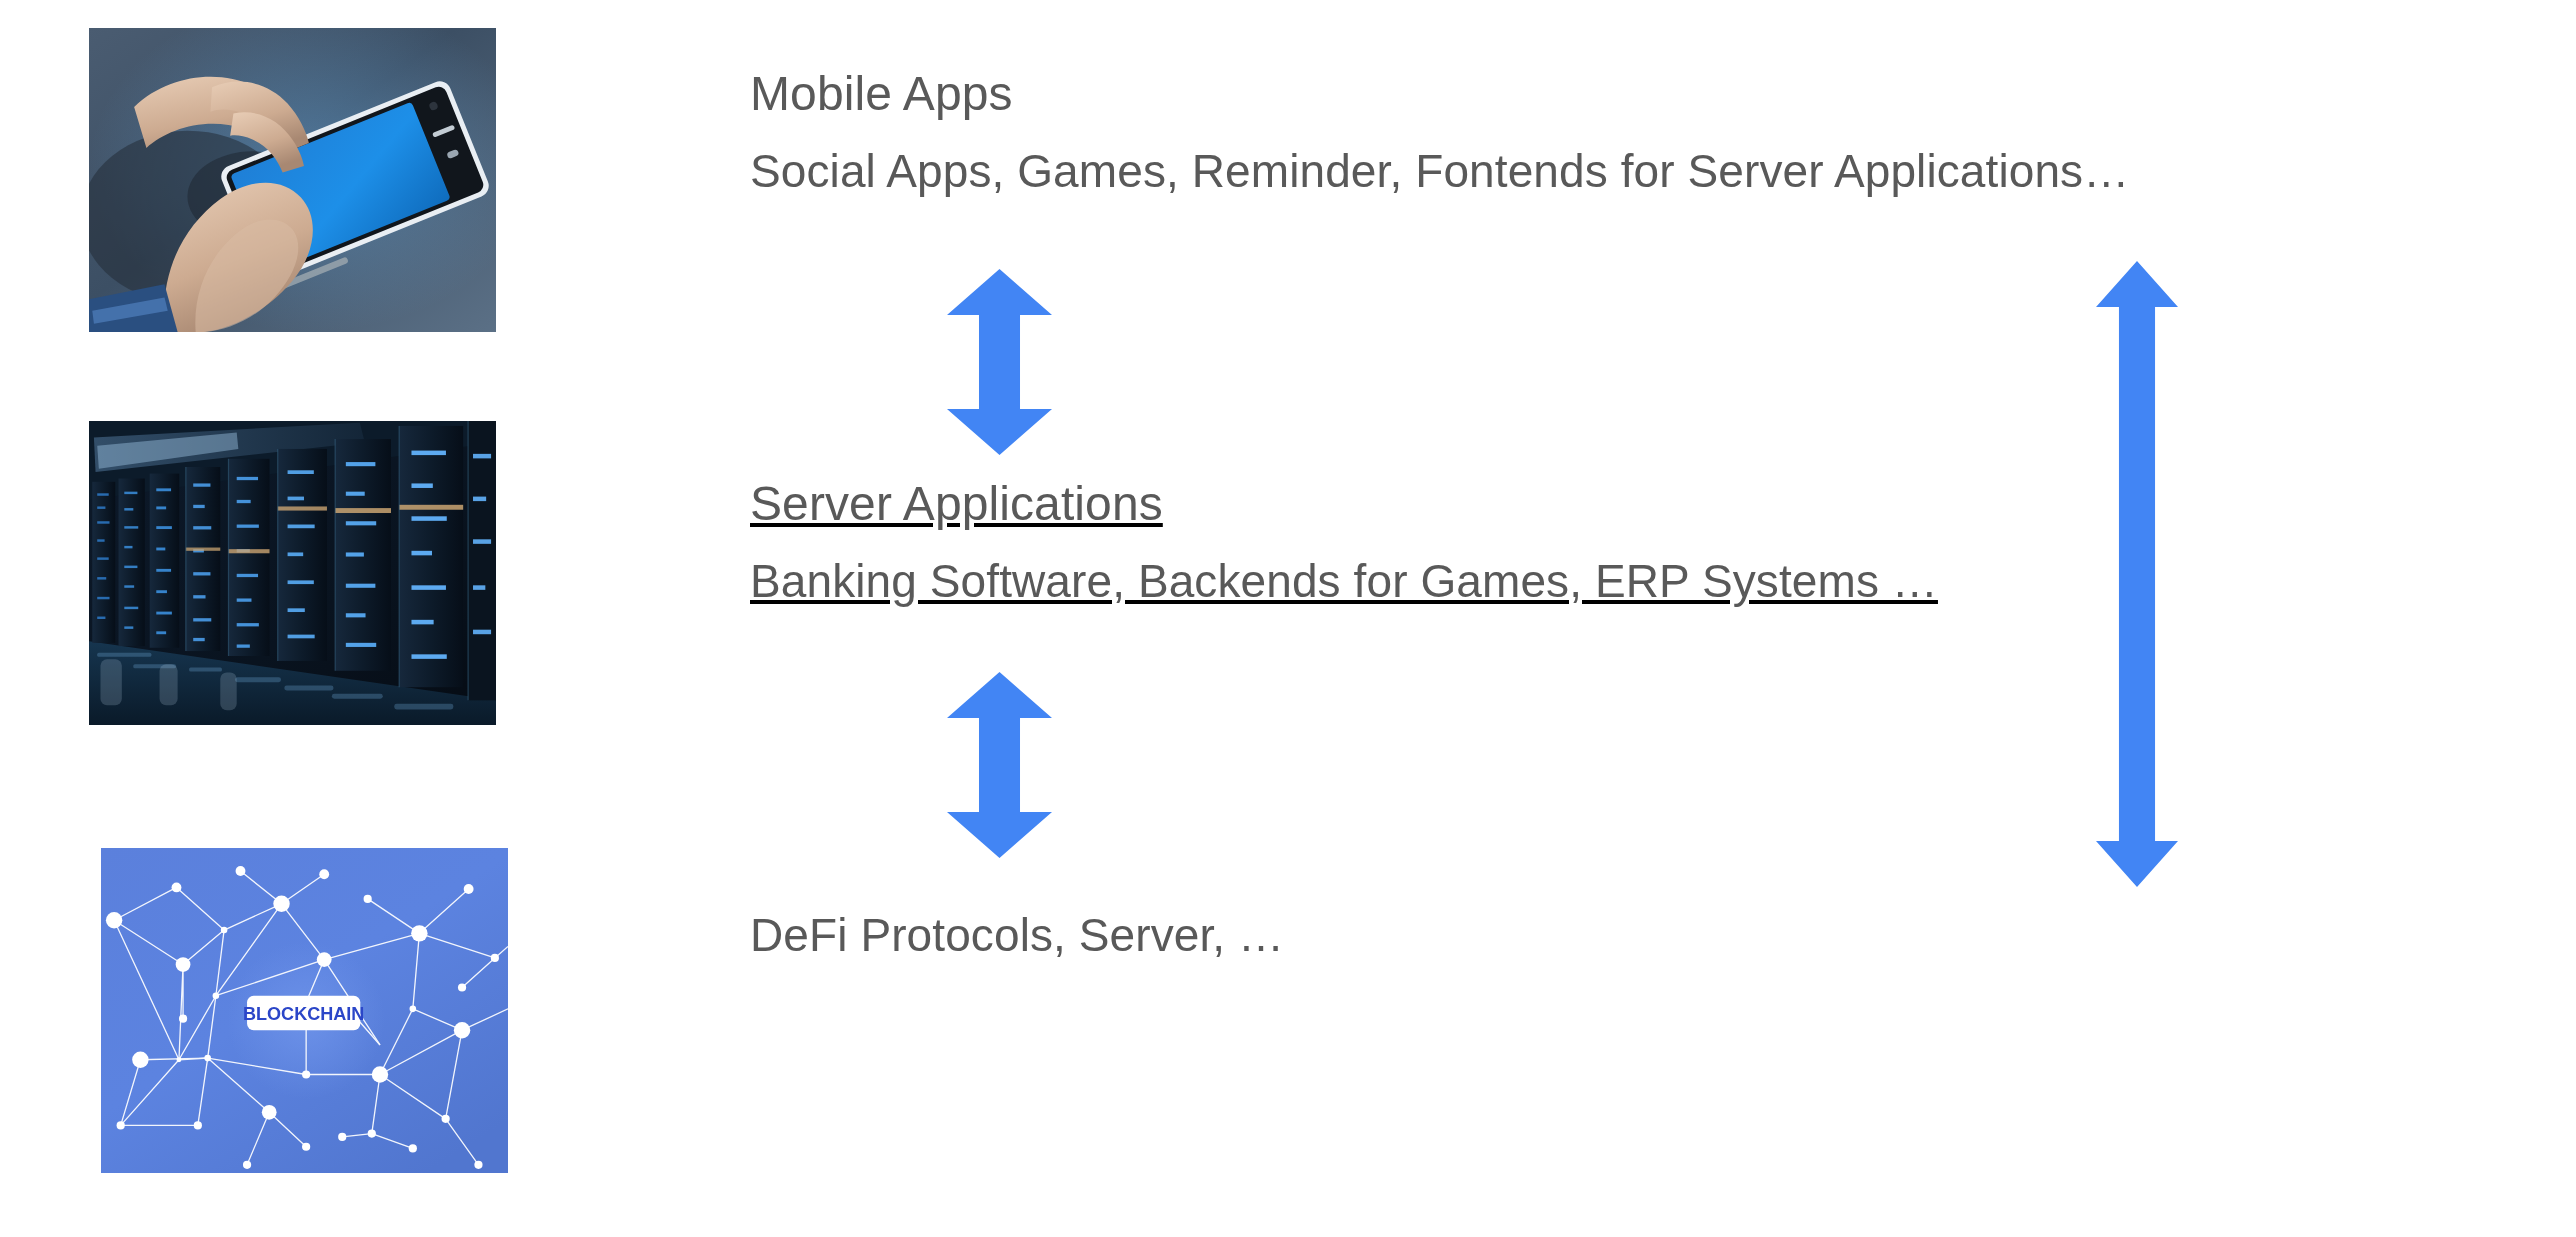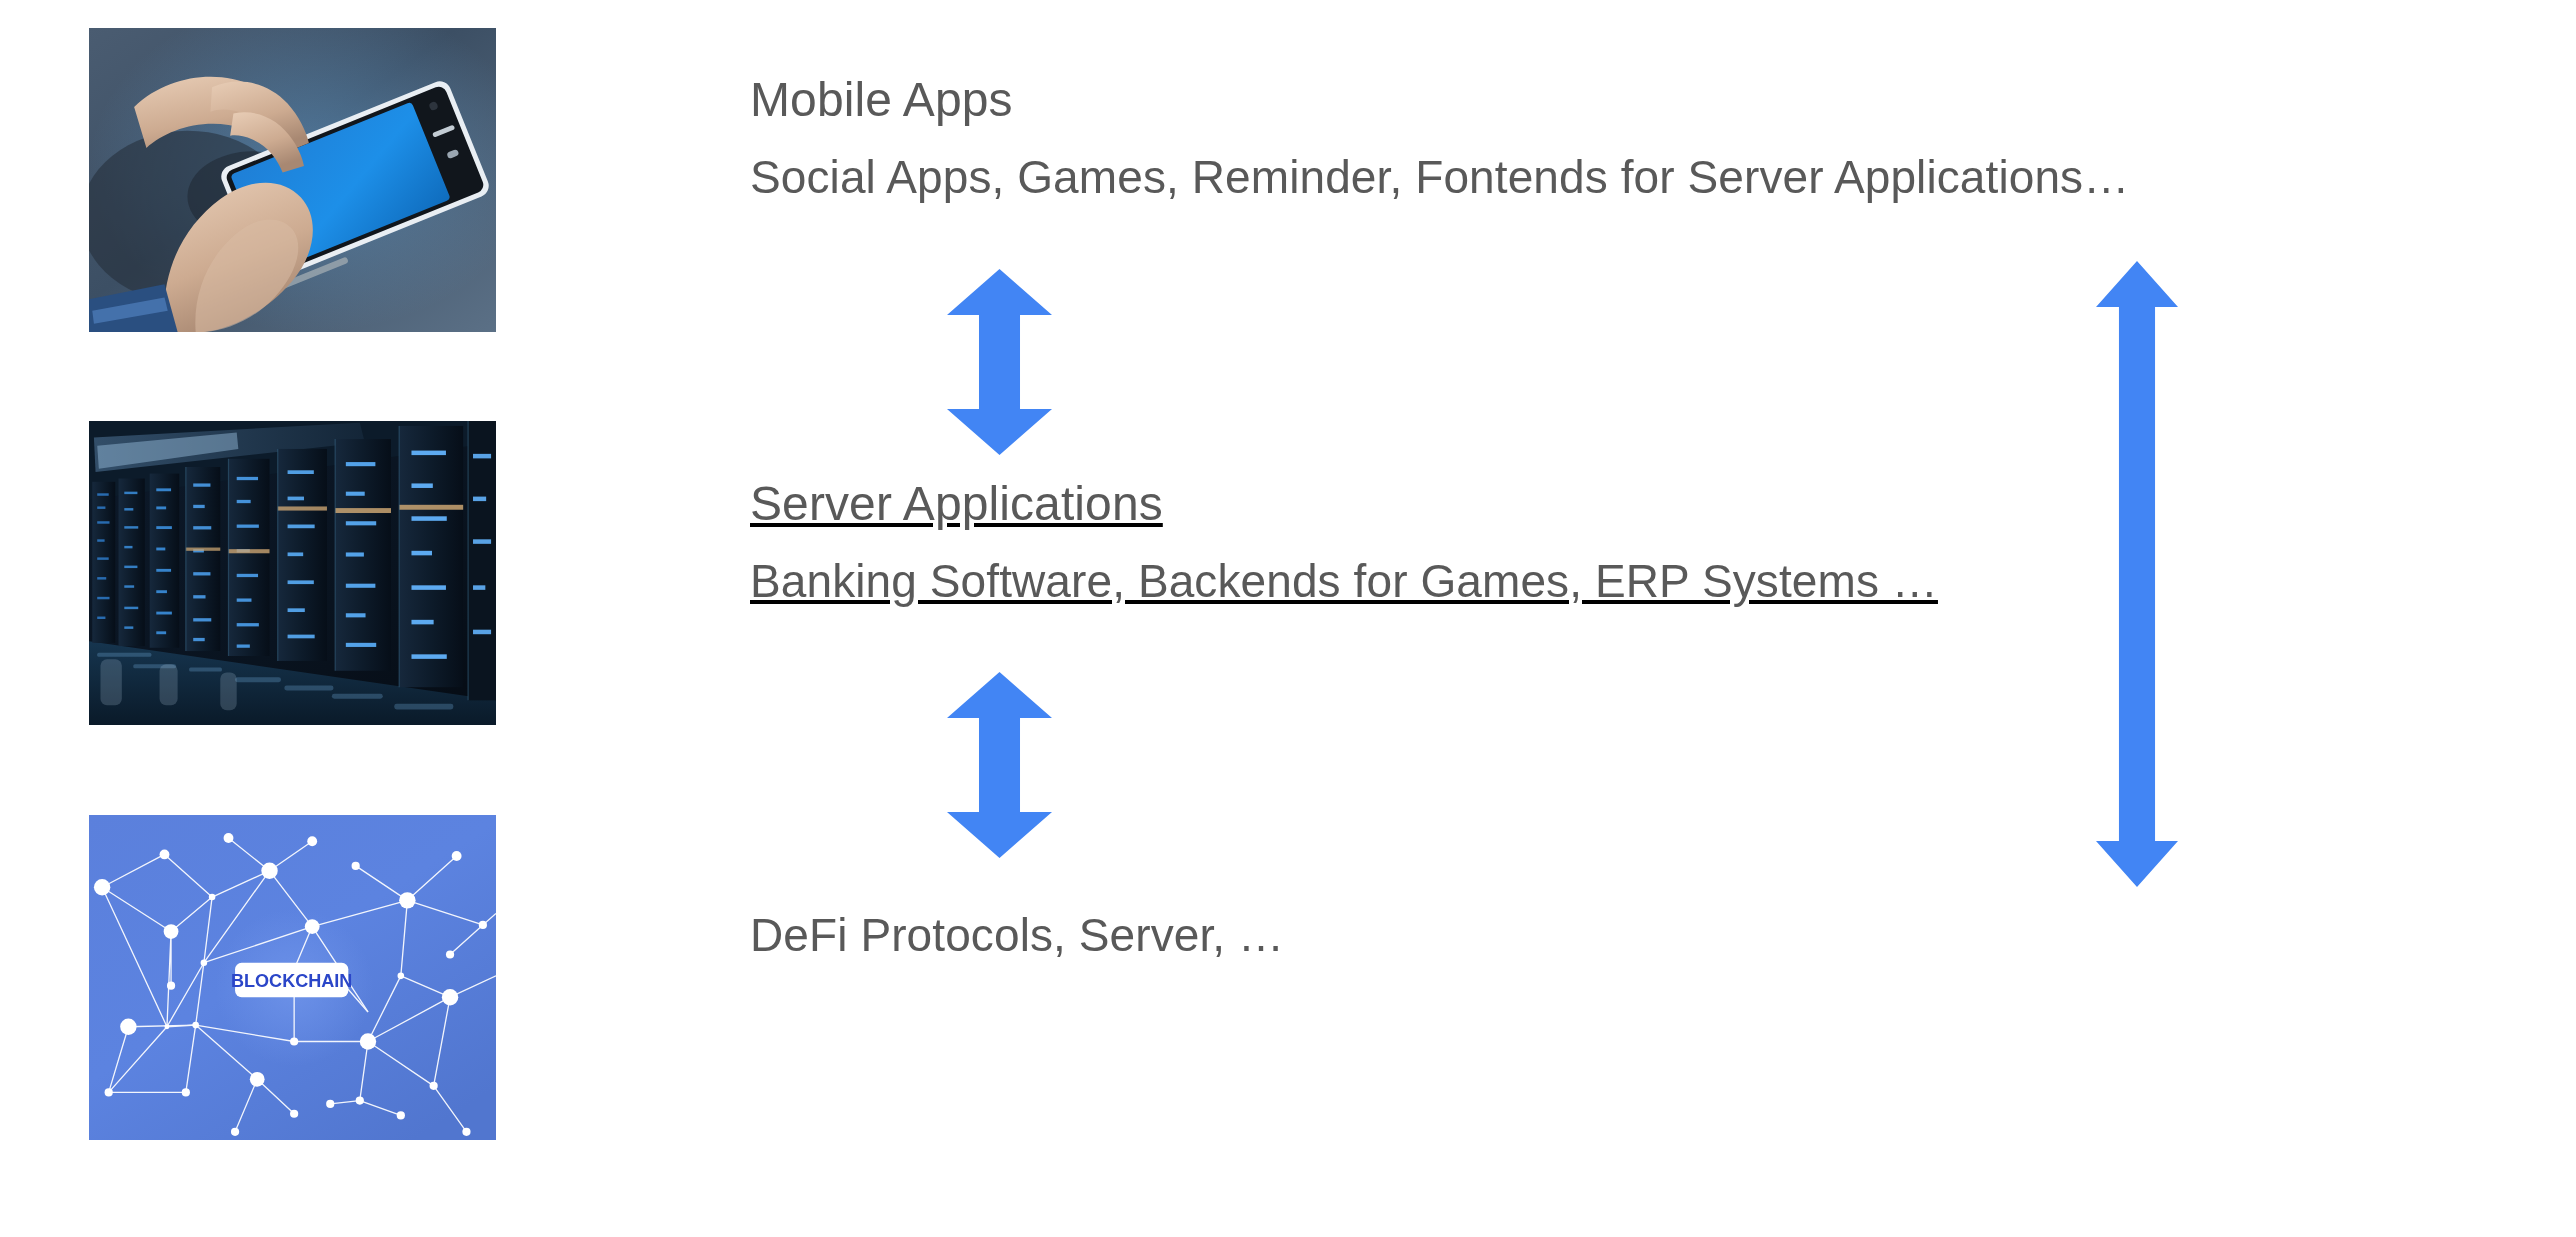--- a/index.html
+++ b/index.html
@@ -23,21 +23,21 @@
   
   .thumb {
     position: absolute;
     left: 89px;
     width: 407px;
     overflow: hidden;
   }
   .thumb svg { display: block; width: 100%; height: 100%; }
   #thumb-mobile     { top: 28px;  height: 304px; }
   #thumb-server     { top: 421px; height: 304px; }
-  #thumb-blockchain { top: 815px; height: 325px; }
+  #thumb-blockchain { top: 848px; height: 325px; margin-left: 12px; }
 
   
   .block {
     position: absolute;
     left: 750px;
   }
   .block h2 {
     margin: 0;
     font-size: 48px;
     font-weight: 400;
@@ -48,21 +48,21 @@
   }
   .block p {
     margin: 21.4px 0 0 0;
     font-size: 46px;
     font-weight: 400;
     line-height: 1.2;
     color: #595959;
     letter-spacing: 0.1px;
     white-space: nowrap;
   }
-  #block-mobile     { top: 72px; }
+  #block-mobile     { top: 66px; }
   #block-server     { top: 476px; text-decoration: underline; }
   #block-dapps      { top: 887px; }
 
   
   .arrow {
     position: absolute;
   }
   .arrow svg { display: block; width: 100%; height: 100%; }
   #arrow-mobile-server { left: 947px; top: 269px;  width: 105px; height: 186px; }
   #arrow-server-dapps  { left: 947px; top: 672px;  width: 105px; height: 186px; }

